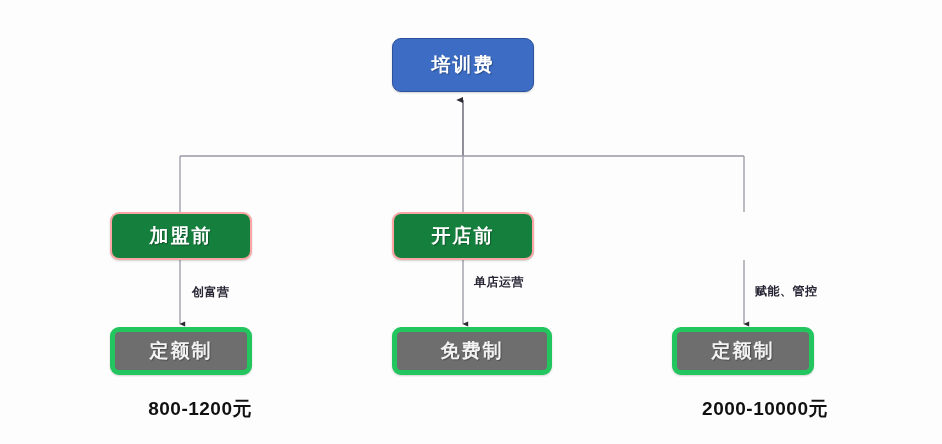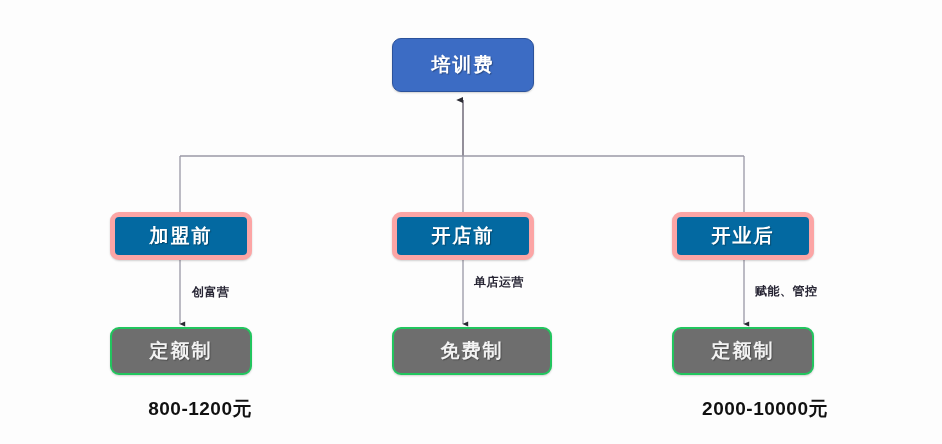--- a/index.html
+++ b/index.html
@@ -38,28 +38,28 @@
     font-weight: bold;
     text-shadow: 1px 1px 1px rgba(0,0,0,0.30);
   }
   .node-root {
     background: #3c6cc4;
     border: 1px solid #2b529b;
     font-size: 19px;
     box-shadow: 0 1px 2px rgba(0,0,0,0.18);
   }
   .node-stage {
-    background: #0369a1;
-    border: 5px solid #fca5a5;
+    background: #15803d;
+    border: 2px solid #fca5a5;
     font-size: 19px;
     box-shadow: 0 1px 2px rgba(0,0,0,0.18);
   }
   .node-scheme {
     background: #6e6e6e;
-    border: 2px solid #22c55e;
+    border: 5px solid #22c55e;
     font-size: 19px;
     color: #f2f2f2;
     box-shadow: 0 1px 2px rgba(0,0,0,0.18);
   }
   .edge-label {
     position: absolute;
     font-size: 12px;
     font-weight: bold;
     color: #262433;
     white-space: nowrap;
@@ -126,23 +126,20 @@
   <div class="edge-label" style="left:474px; top:274px;">
     <span>单店运营</span>
   </div>
   <div class="node node-scheme" style="left:392px; top:327px; width:160px; height:48px;">
     <span>免费制</span>
   </div>
   <div class="amount-label" style="left:392px; top:396px; width:142px;">
     <span></span>
   </div>
 
-  <div class="node node-stage" style="left:672px; top:212px; width:142px; height:48px;">
-    <span>开业后</span>
-  </div>
   <div class="edge-label" style="left:755px; top:283px;">
     <span>赋能、管控</span>
   </div>
   <div class="node node-scheme" style="left:672px; top:327px; width:142px; height:48px;">
     <span>定额制</span>
   </div>
   <div class="amount-label" style="left:658px; top:396px; width:170px;">
     <span>2000-10000元</span>
   </div>
 

